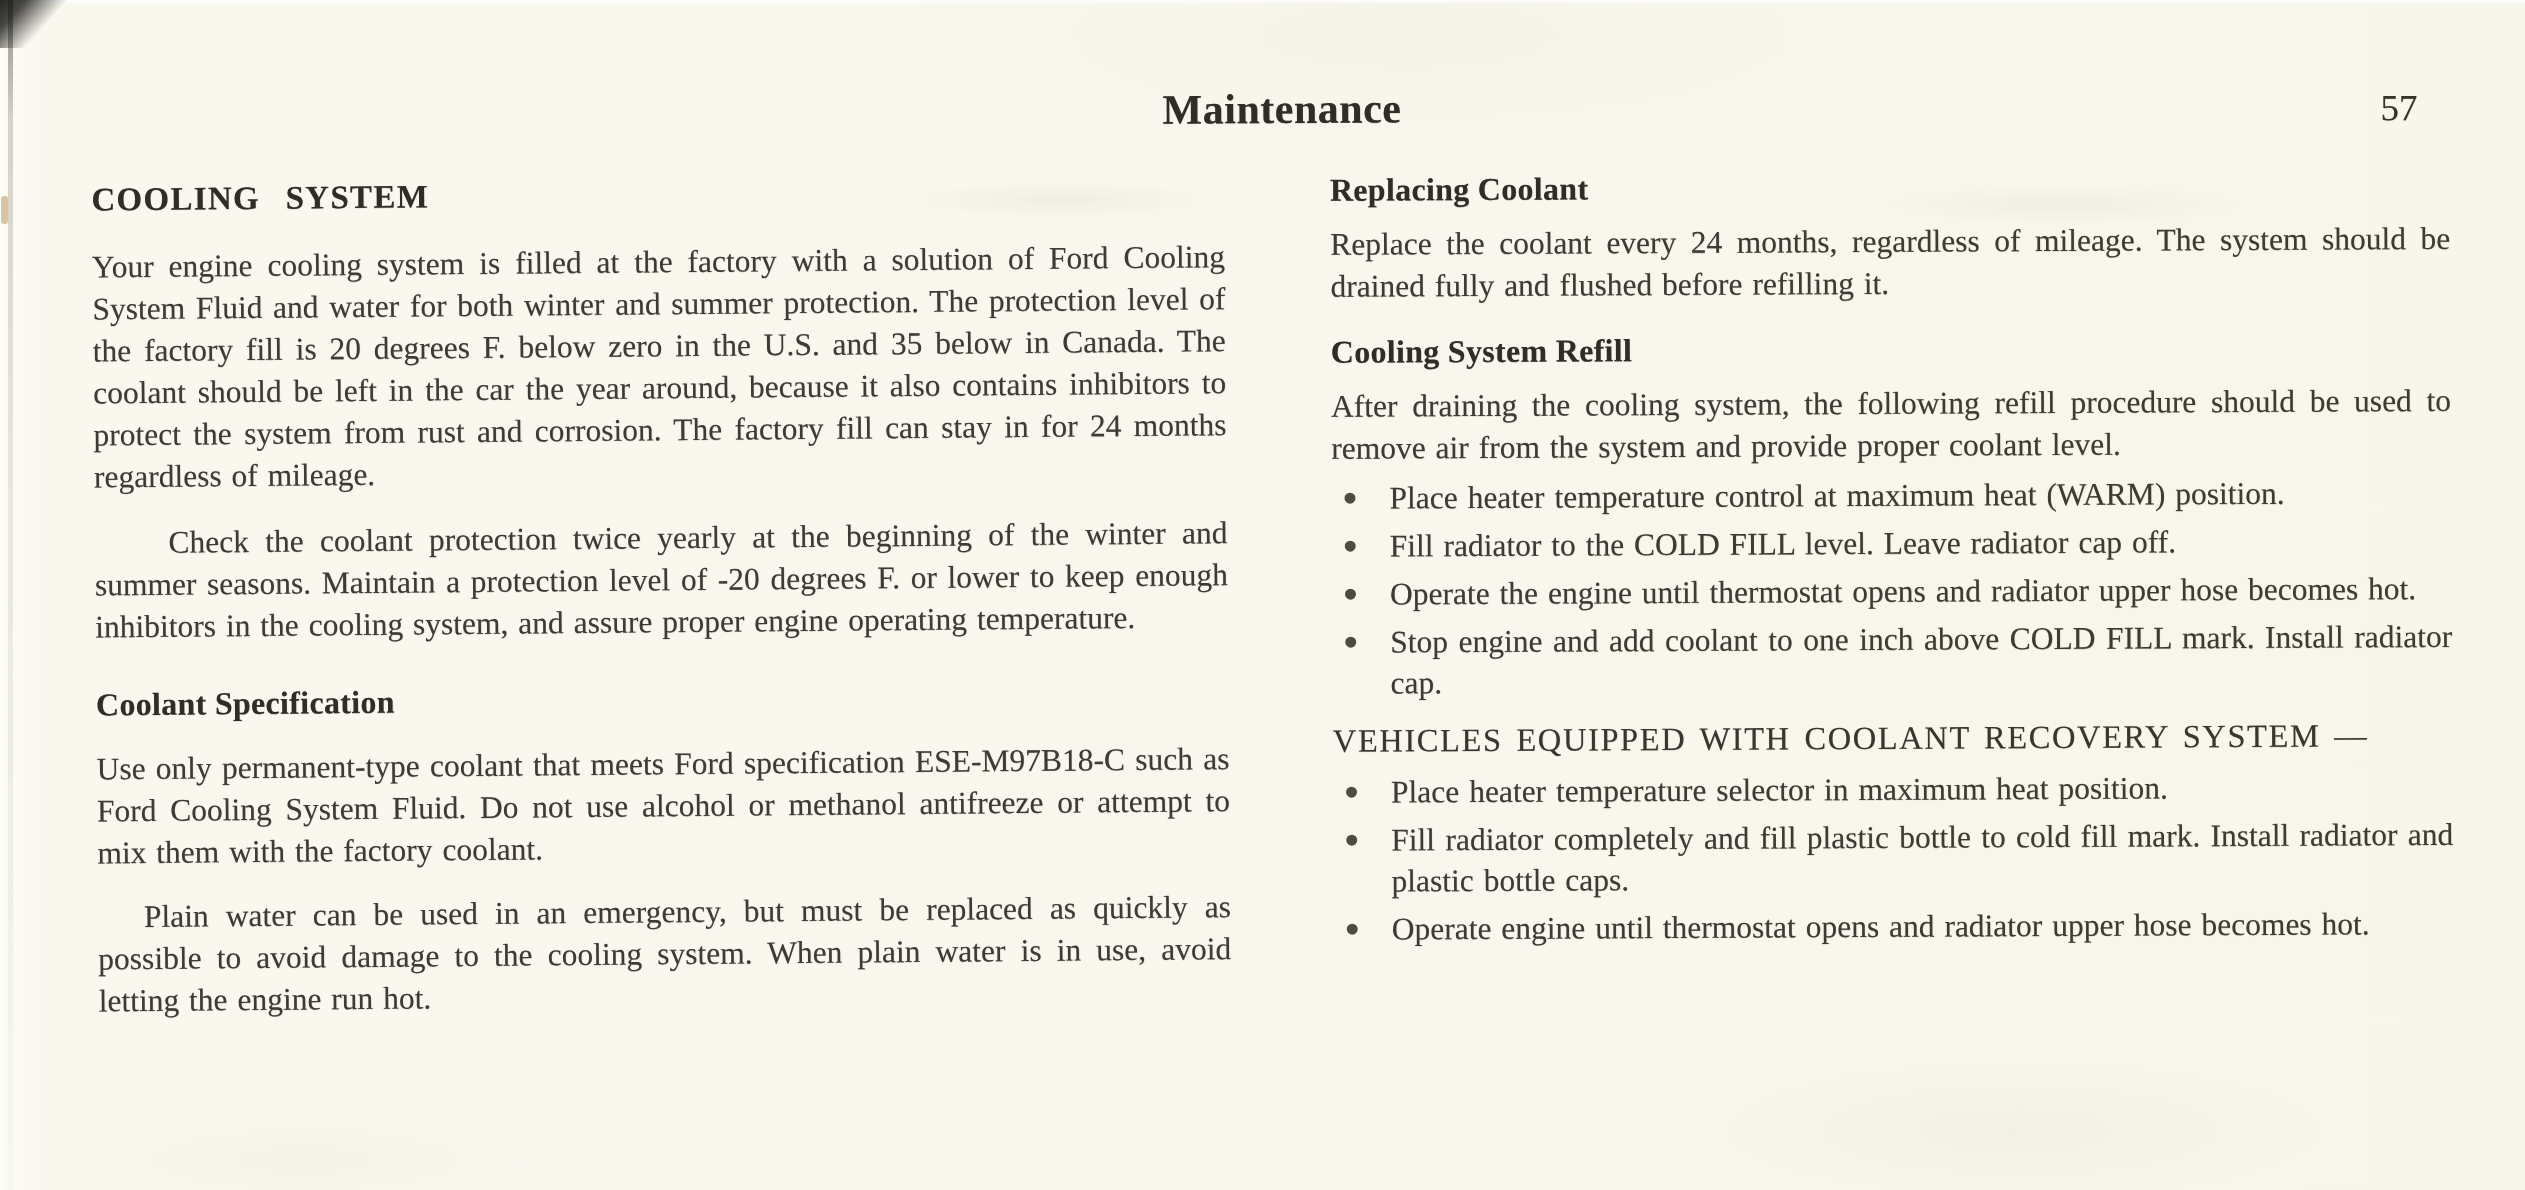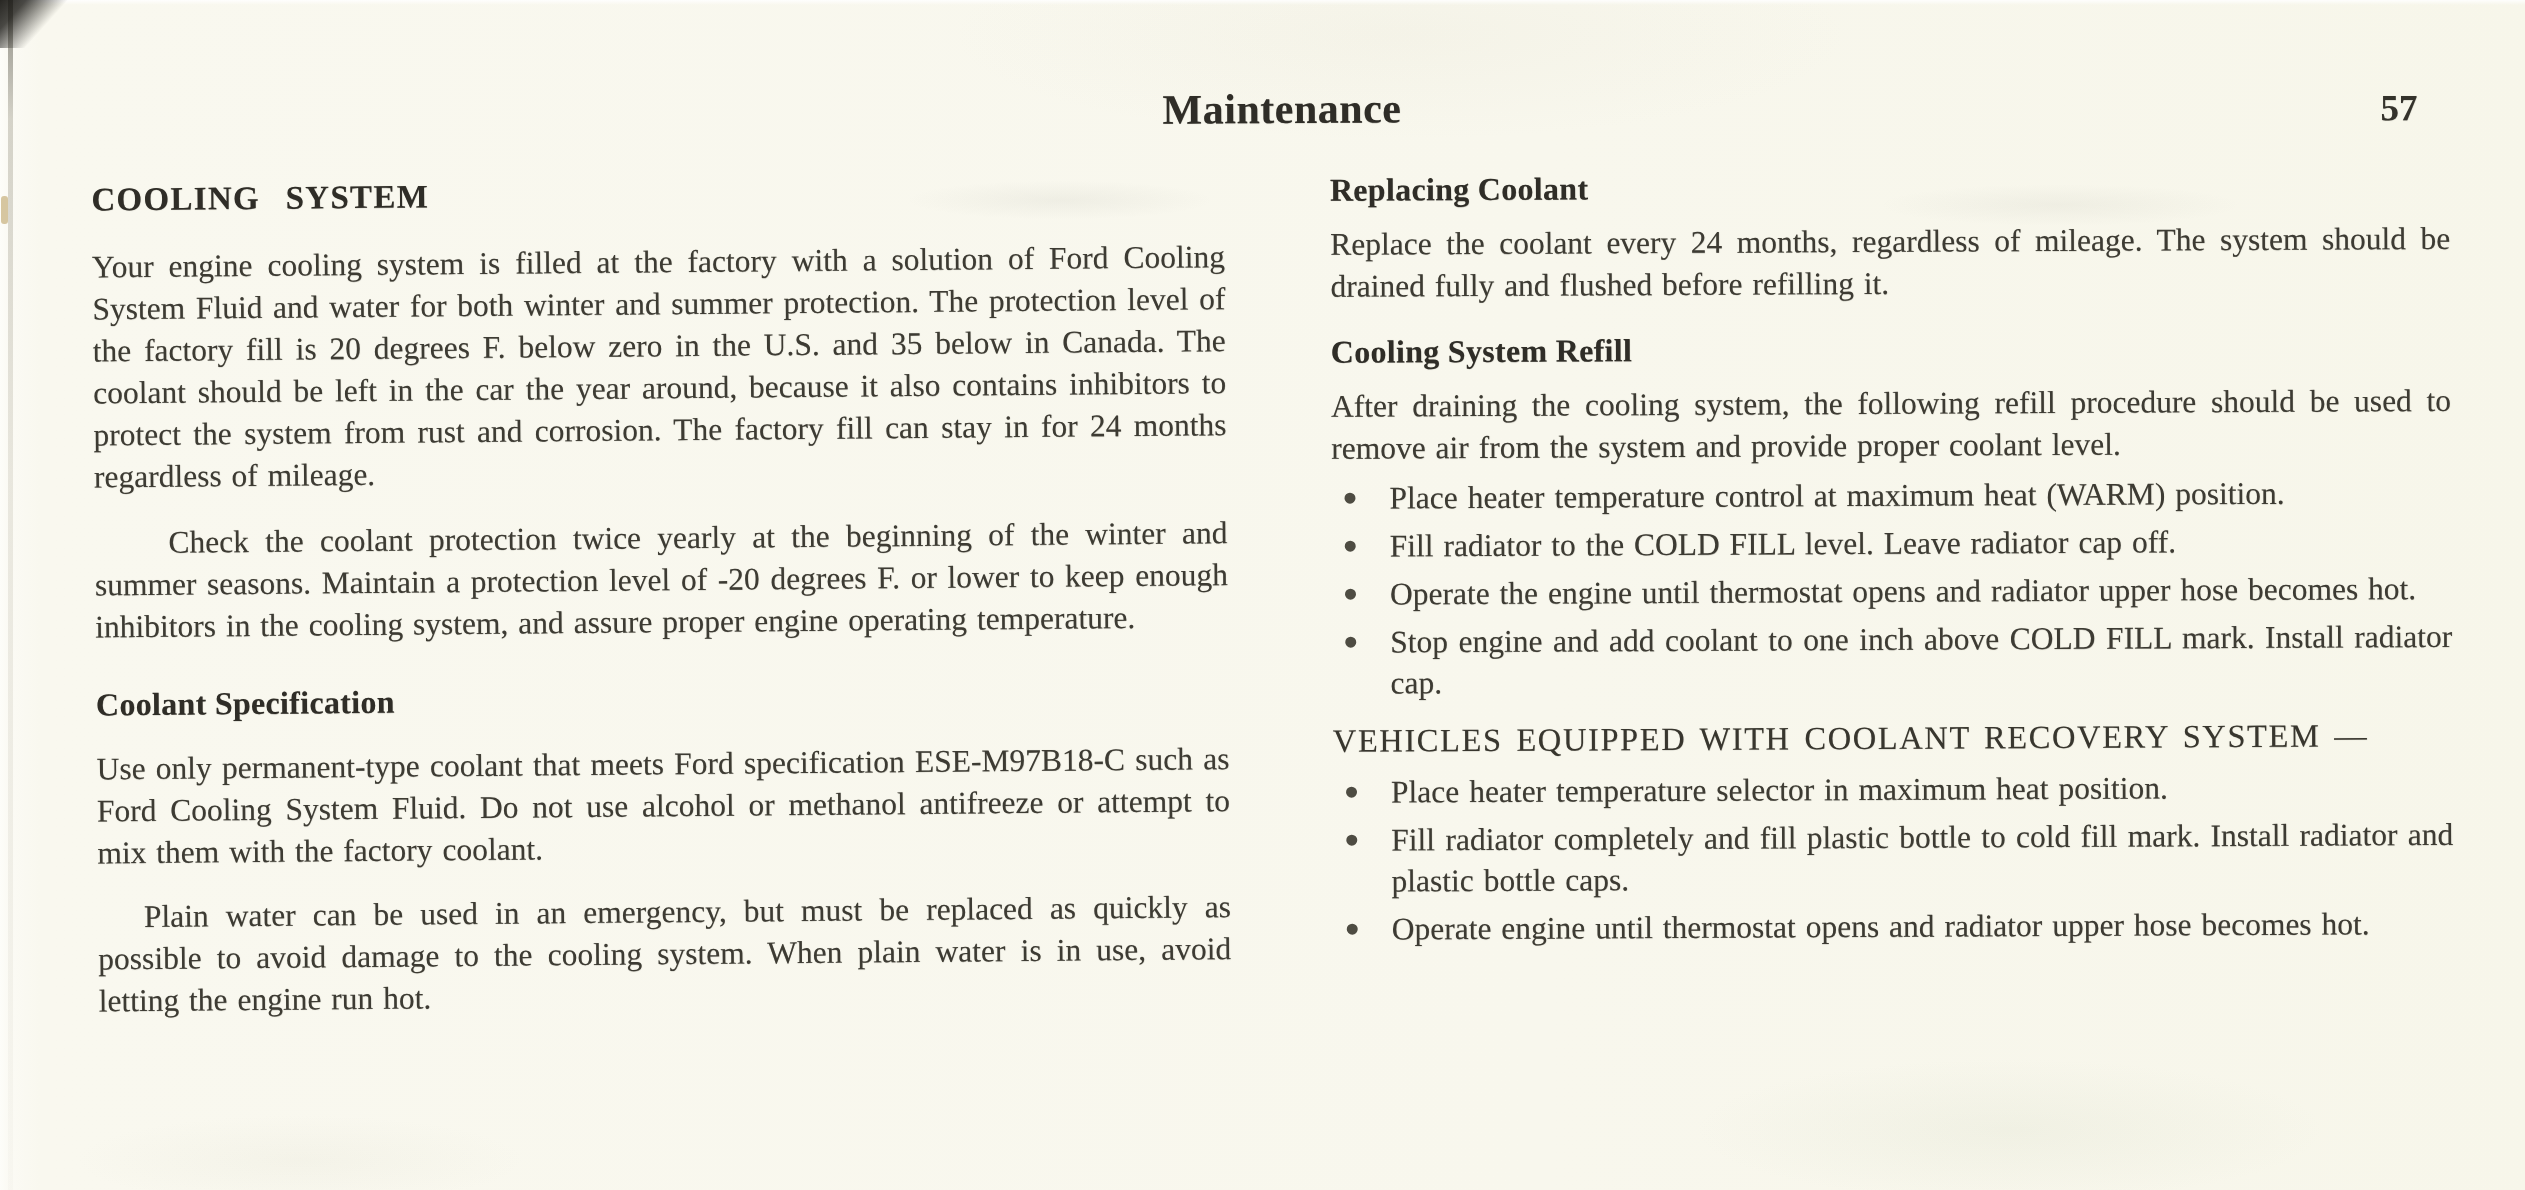--- a/index.html
+++ b/index.html
@@ -39,21 +39,21 @@
     color:#3d3b33;
     text-shadow:0.2px 0.3px 0.7px rgba(62,60,50,0.45);
   }
   .page-title {
     position:absolute; top:86px; left:0; width:100%; margin:0;
     text-align:center; font-size:42px; line-height:46px; font-weight:700;
     letter-spacing:0.5px; color:#2f2d27;
   }
   .page-number {
     position:absolute; top:92px; left:2383px; width:70px;
-    font-size:37px; font-weight:700; color:#34322b;
+    font-size:37px; font-weight:400; color:#34322b;
   }
   .col { position:absolute; top:170px; }
   .col-left  { left:95px;  width:1133px; transform:rotate(-0.22deg); }
   .col-right { left:1332px; width:1120px; }
 
   .body { margin:0; font-size:31.5px; line-height:42px; word-spacing:2px; }
   .j { text-align:justify; }
   .indent-lg { text-indent:74px; margin-top:24px; }
   .indent-sm { text-indent:46px; margin-top:22px; }
 

